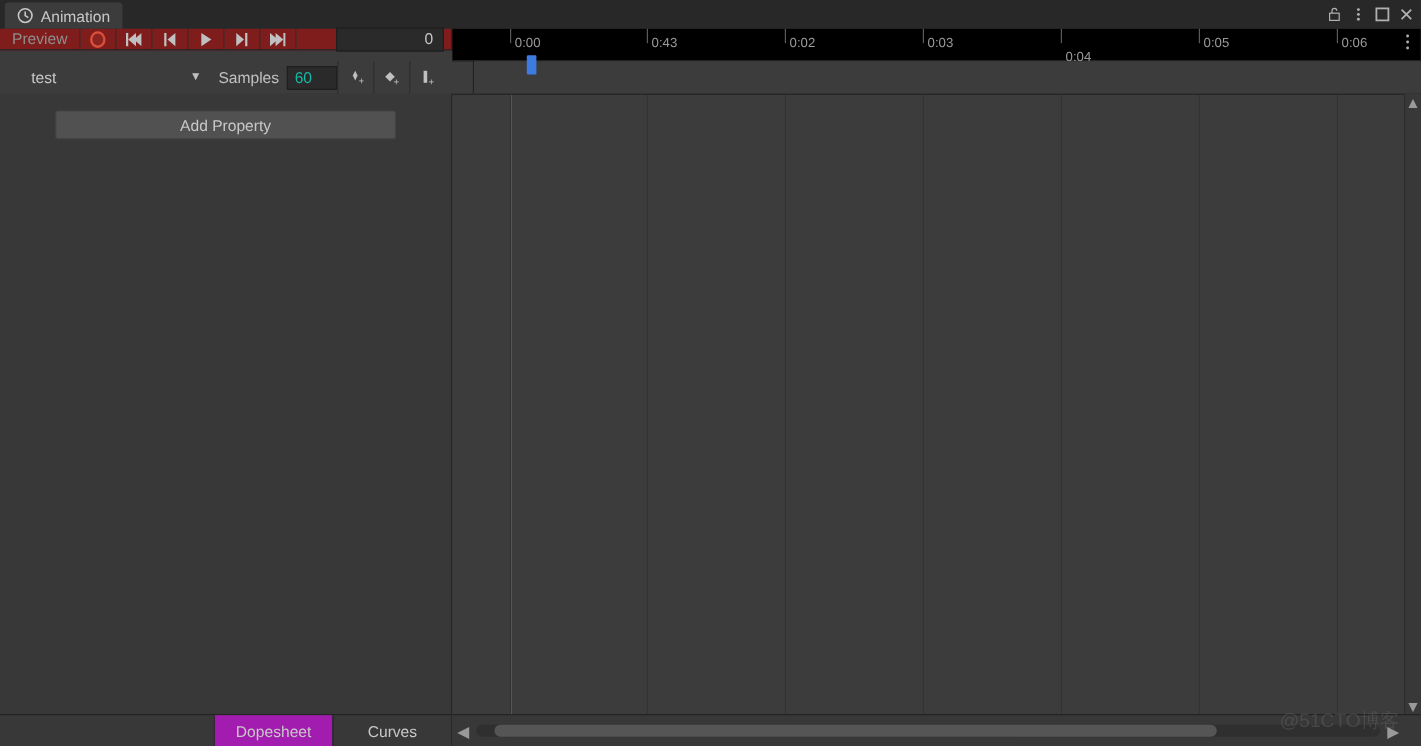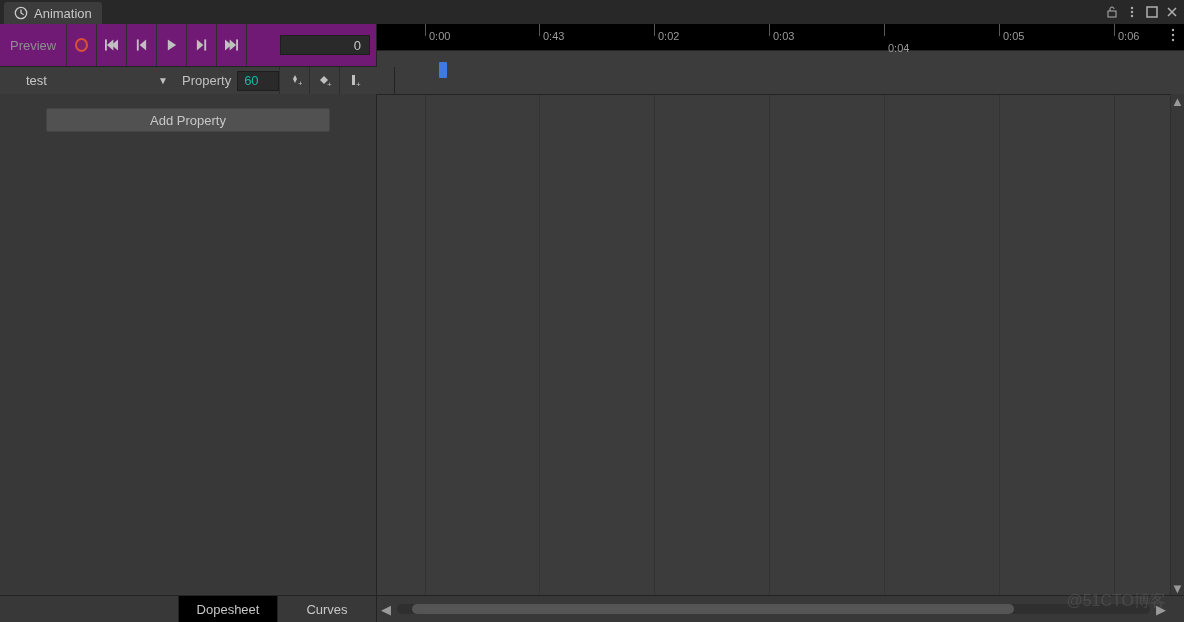--- a/index.html
+++ b/index.html
@@ -27,21 +27,21 @@
     border-top-left-radius: 3px; border-top-right-radius: 3px;
     margin-left: 4px;
     color: #c8c8c8;
   }
   .tab-icon { width: 14px; height: 14px; display: inline-flex; }
   .win-icons { display: flex; gap: 4px; align-items: center; height: 100%; }
   .win-icon { width: 16px; height: 16px; color:#b0b0b0; display: inline-flex; align-items: center; justify-content: center;}
   .win-icon svg { width: 14px; height: 14px; }
   
   .toolbar {
-    height: 43px; background: #701a75;
+    height: 18px; background: #7f1d1d;
     display: flex; align-items: stretch; border-bottom: 1px solid #232323;
   }
   .tb-btn {
     display: inline-flex; align-items: center; justify-content: center;
     padding: 0 8px; font-size: 13px; color: #bdbdbd;
     border-right: 1px solid #2e2e2e;
     height: 100%;
   }
   .tb-btn.preview { padding: 0 10px; color:#8e8e8e; }
   .record-dot {
@@ -87,21 +87,21 @@
     border: 1px solid #444;
   }
   .bottom-tabs {
     height: 27px; display: flex; border-top: 1px solid #232323; background:#383838;
   }
   .bt-spacer { width: 178px; }
   .bt-tab {
     flex: 1; display:flex; align-items:center; justify-content:center;
     color:#c8c8c8; border-left:1px solid #232323;
   }
-  .bt-tab.active { background:#000000; }
+  .bt-tab.active { background:#a21caf; }
   
   .timeline-wrap { flex: 1; display: flex; flex-direction: column; position: relative; background:#3c3c3c;}
   .track-view {
     flex: 1; position: relative; overflow: hidden; background:#3c3c3c;
     border-top: 1px solid #232323;
   }
   .gridline {
     position:absolute; top:0; bottom:0; width:1px; background:#333333;
   }
   .tick {
@@ -252,21 +252,21 @@
         <div class="tick-label" style="left: 741px; top: 6px;">0:06</div>
       </div>
   </div>
 
   <div style="display:flex;margin-left:18px;">
     <div class="left-row2">
       <div class="clip-dd">
         <span>test</span>
         <span class="dd-caret">▼</span>
       </div>
-      <span class="samples-lbl">Property</span>
+      <span class="samples-lbl">Samples</span>
       <input class="samples-input" value="60" style="">
       <div class="row2-icon">
         <svg viewBox="0 0 14 14">
             <polygon points="7,1 9,5 7,9 5,5" fill="#c0c0c0"></polygon>
             <text x="10" y="12" font-size="8" fill="#c0c0c0">+</text>
           </svg>
       </div>
       <div class="row2-icon">
         <svg viewBox="0 0 14 14">
             <polygon points="6,2 10,6 6,10 2,6" fill="#c0c0c0"></polygon>

